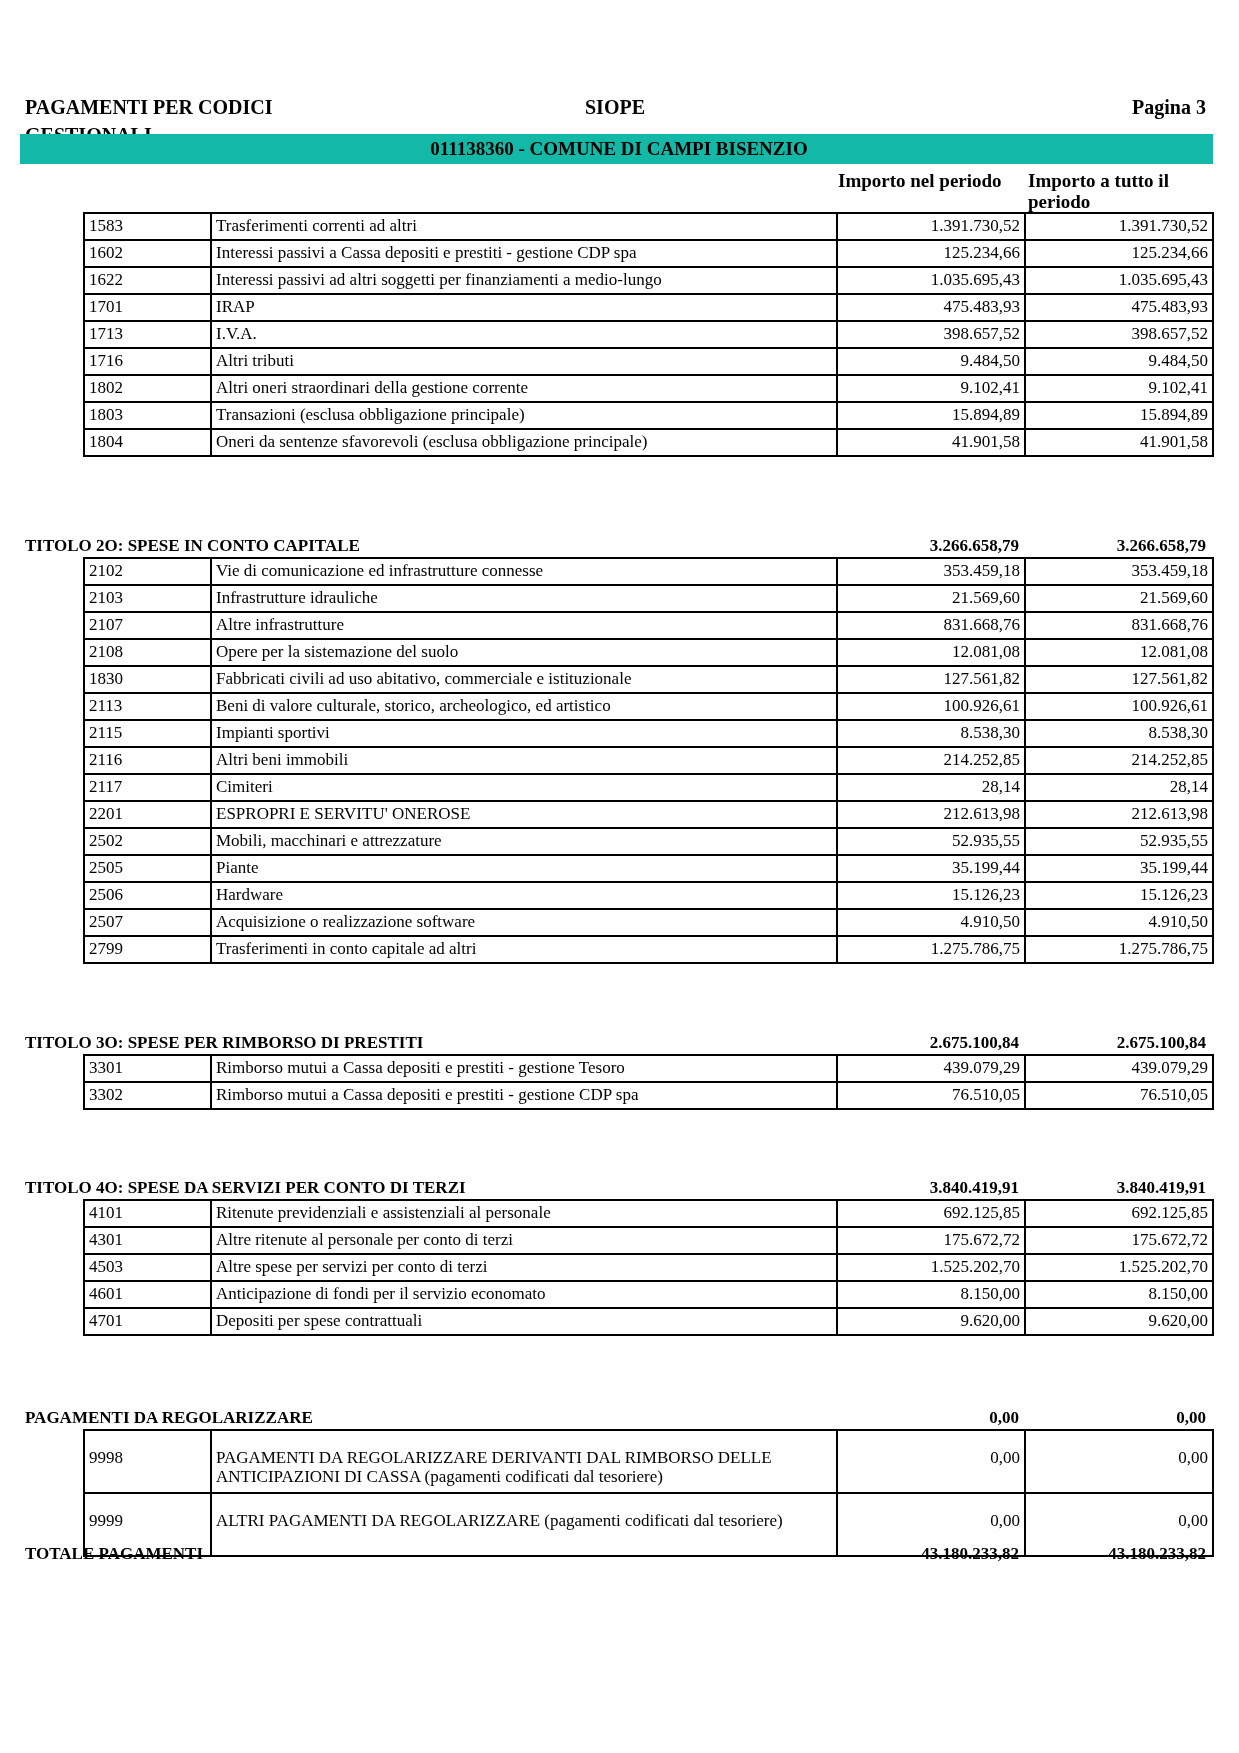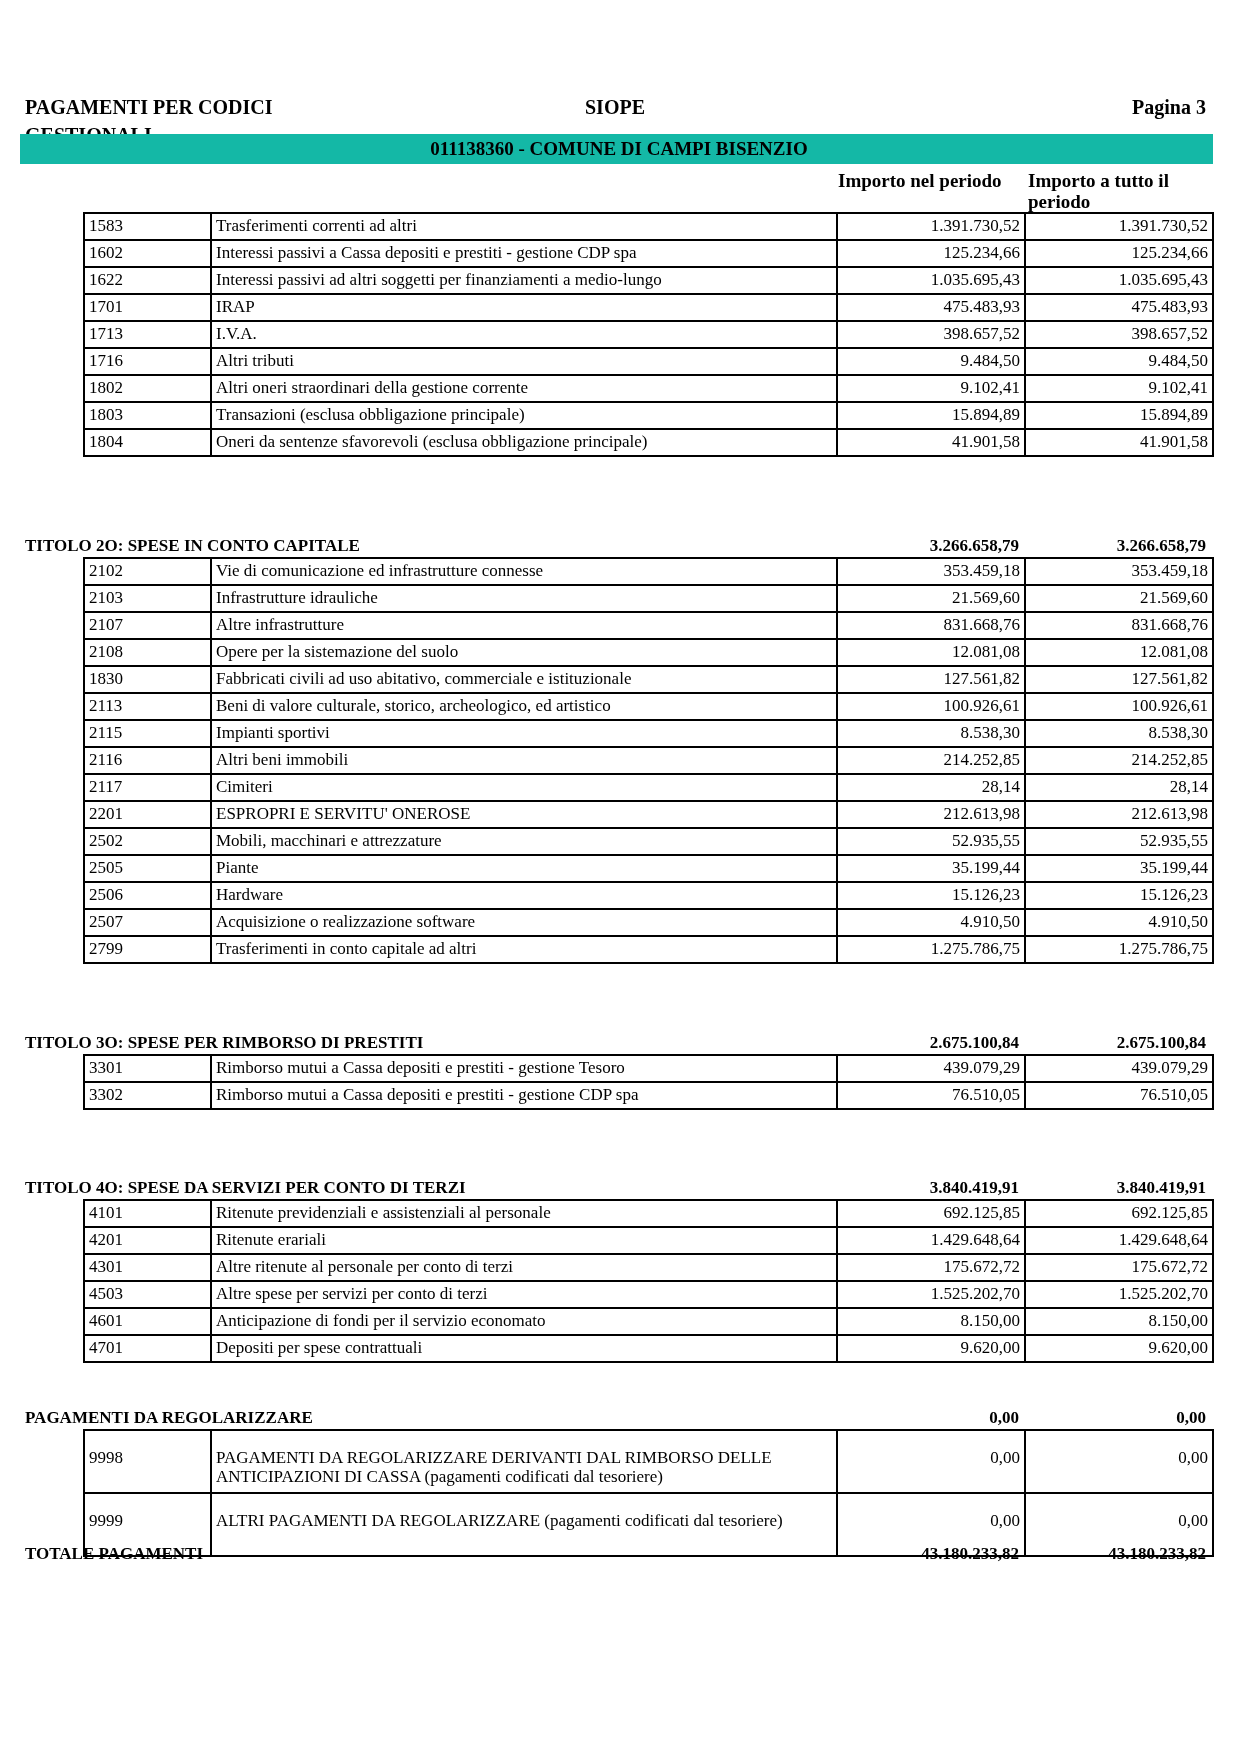--- a/index.html
+++ b/index.html
@@ -231,26 +231,20 @@
     </div>
     <table class="grid" style="top: 1199px;">
       <tbody>
         <tr>
           <td class="code">4101</td>
           <td class="desc">Ritenute previdenziali e assistenziali al personale</td>
           <td class="num">692.125,85</td>
           <td class="num">692.125,85</td>
         </tr>
         <tr>
-          <td class="code">4201</td>
-          <td class="desc">Ritenute erariali</td>
-          <td class="num">1.429.648,64</td>
-          <td class="num">1.429.648,64</td>
-        </tr>
-        <tr>
           <td class="code">4301</td>
           <td class="desc">Altre ritenute al personale per conto di terzi</td>
           <td class="num">175.672,72</td>
           <td class="num">175.672,72</td>
         </tr>
         <tr>
           <td class="code">4503</td>
           <td class="desc">Altre spese per servizi per conto di terzi</td>
           <td class="num">1.525.202,70</td>
           <td class="num">1.525.202,70</td>

